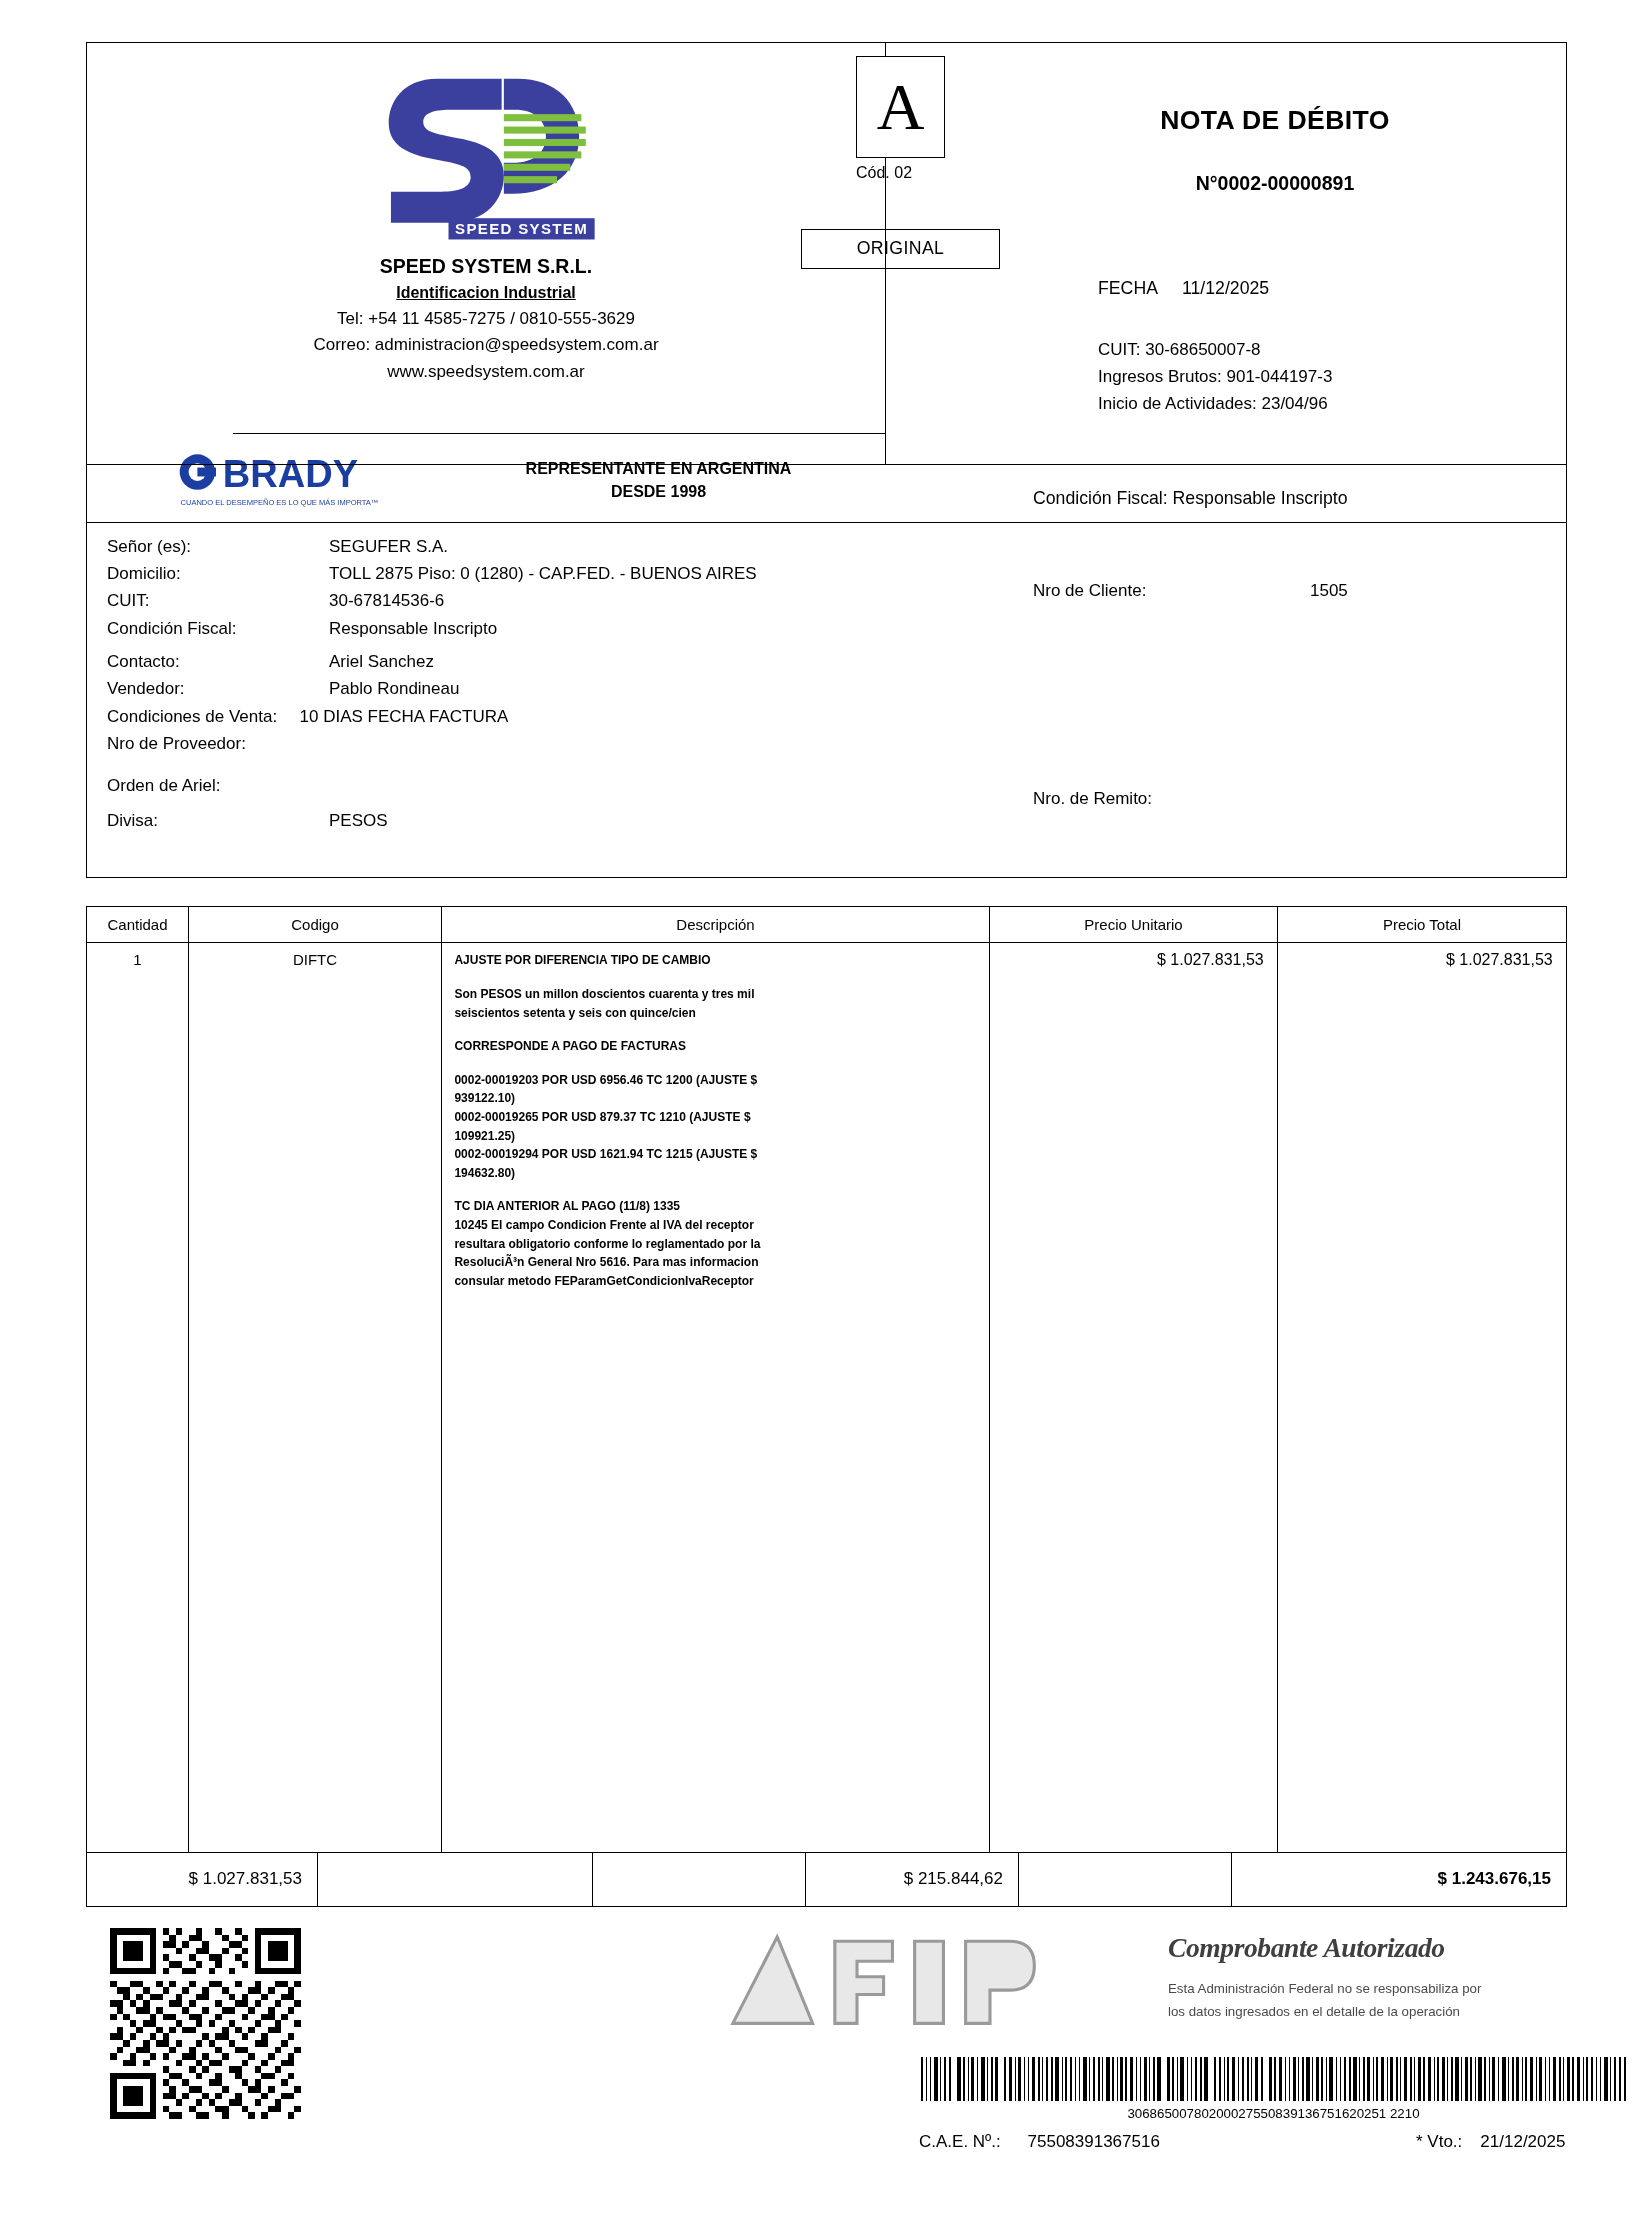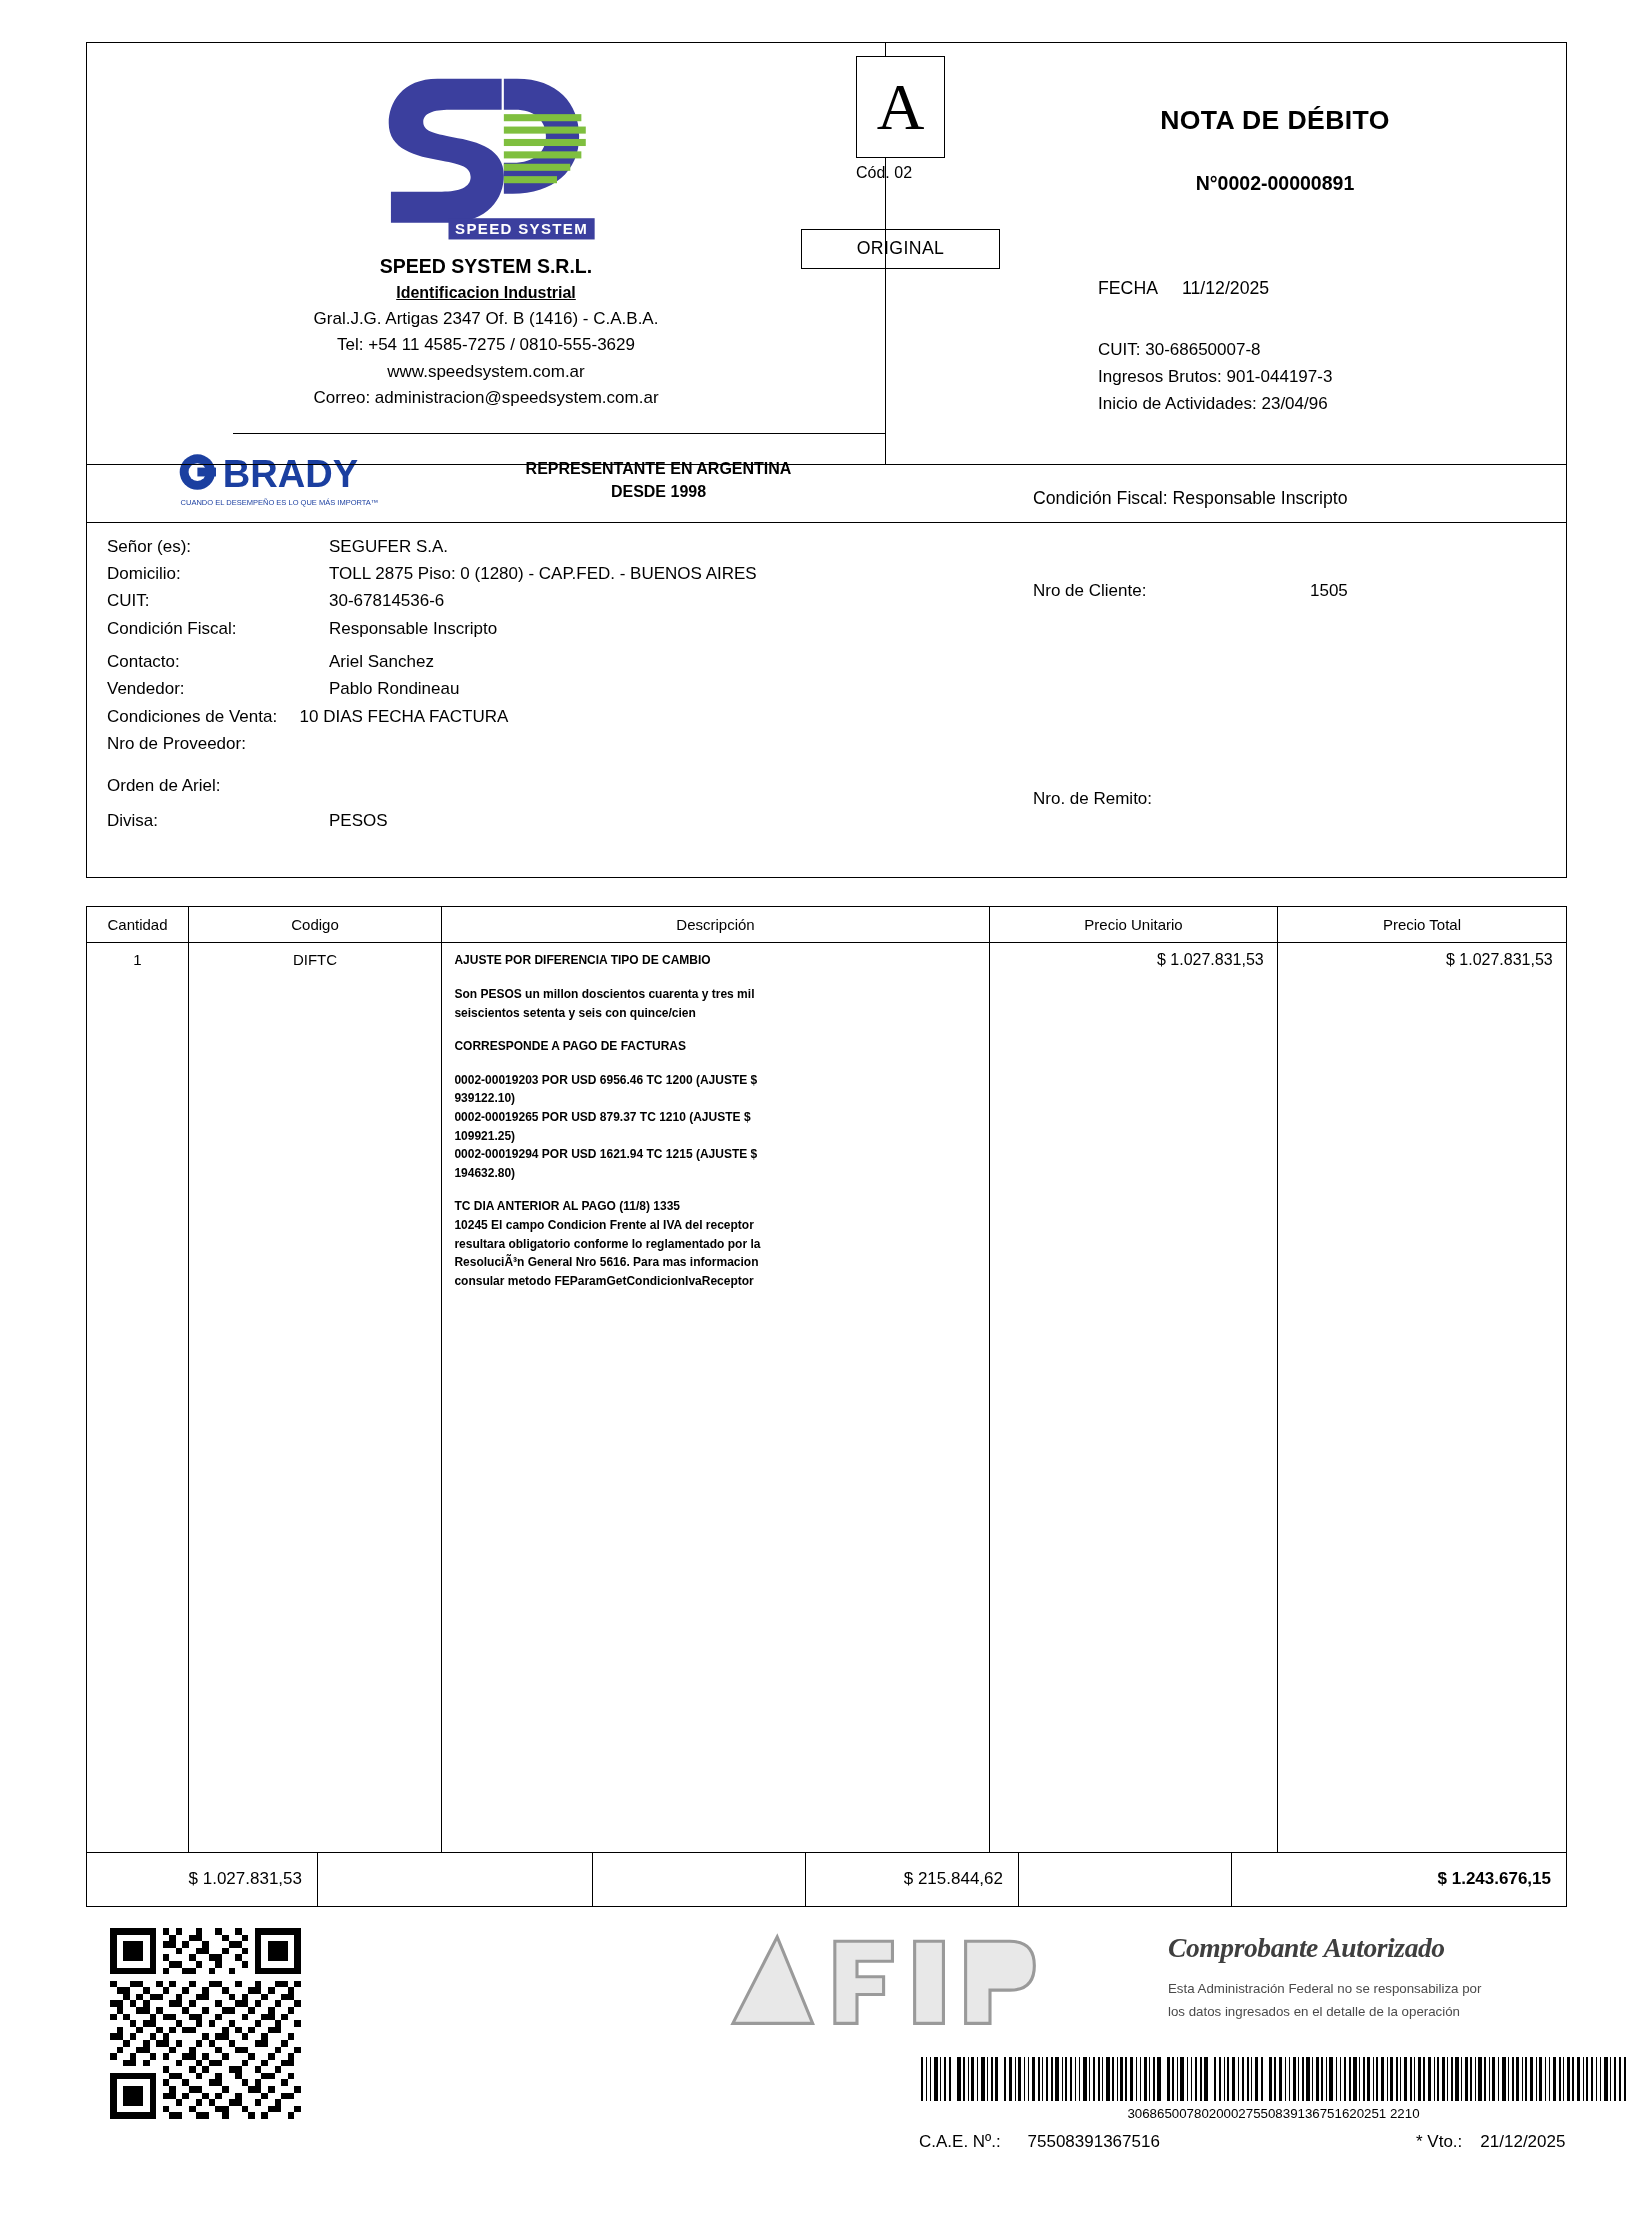--- a/index.html
+++ b/index.html
@@ -114,24 +114,23 @@
           <rect x="300" y="260" width="120" height="16"></rect>
         </g>
         <rect x="175" y="355" width="330" height="48" fill="#3b3f9e"></rect>
         <text x="340" y="390" font-family="Liberation Sans, sans-serif" font-size="34" font-weight="bold" fill="#ffffff" text-anchor="middle" letter-spacing="3">SPEED SYSTEM</text>
       </svg>
     </div>
 
     <div class="company">
       <div class="name">SPEED SYSTEM S.R.L.</div>
       <div class="sub">Identificacion Industrial</div>
-      <div class="ln">Gral.J.G. Artigas 2347 Of. B (1416) - C.A.B.A.</div>
       <div class="ln">Tel: +54 11 4585-7275 / 0810-555-3629</div>
+      <div class="ln">Correo: administracion@speedsystem.com.ar</div>
       <div class="ln">www.speedsystem.com.ar</div>
-      <div class="ln">Correo: administracion@speedsystem.com.ar</div>
     </div>
     <div class="rule"></div>
 
     <div class="brady-wrap">
       <svg viewBox="0 0 600 140" width="266" height="62">
         <rect x="0" y="0" width="600" height="110" fill="#ffffff"></rect>
         <circle cx="48" cy="52" r="40" fill="#1b3fa0"></circle>
         <circle cx="48" cy="52" r="20" fill="#ffffff"></circle>
         <rect x="48" y="42" width="42" height="20" fill="#1b3fa0"></rect>
         <text x="105" y="86" font-family="Liberation Sans, sans-serif" font-size="86" font-weight="bold" fill="#1b3fa0">BRADY</text>

